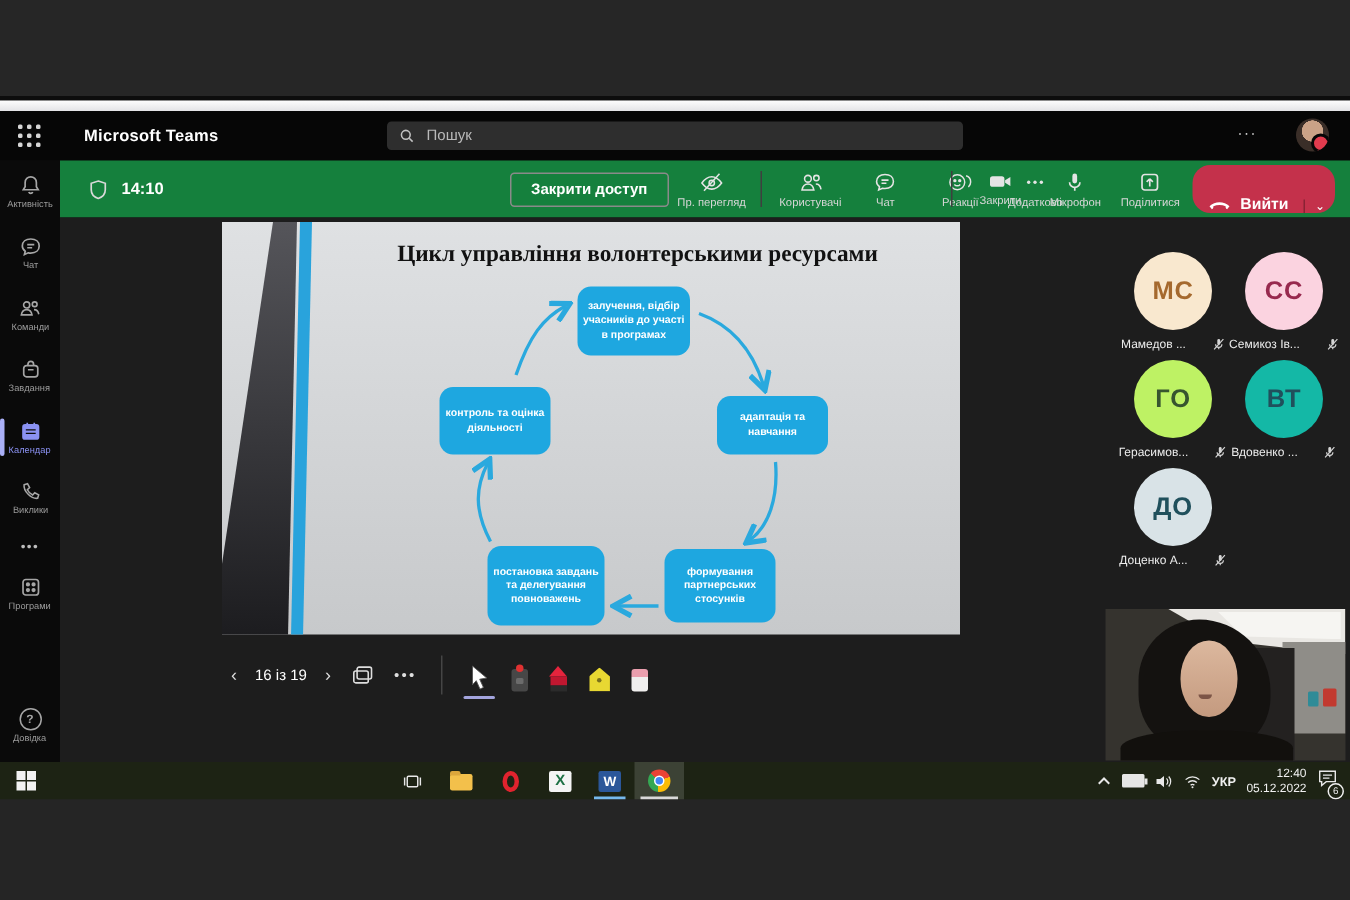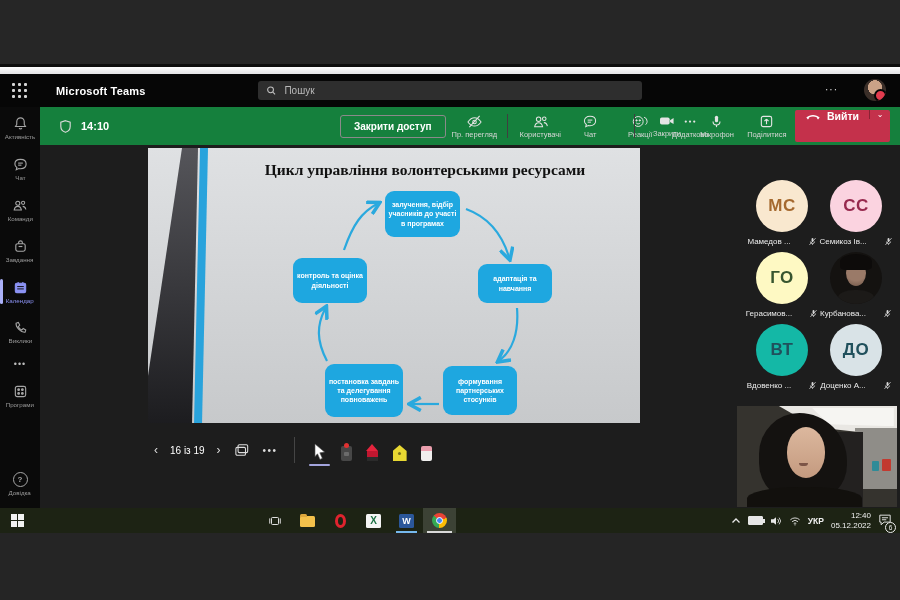--- a/index.html
+++ b/index.html
@@ -52,21 +52,21 @@
   .meetbar{left:40px;top:33px;width:860px;height:38px;background:#15803d;display:flex;align-items:center;}
   .timer-group{display:flex;align-items:center;margin-left:18px;gap:8px;color:#fff;font-size:11px;font-weight:600;}
   .center-group{position:absolute;left:300px;top:0;height:38px;display:flex;align-items:center;gap:6px;}
   .btn-outline{border:1px solid #8a8a8a;border-radius:3px;color:#fff;font-size:10px;font-weight:600;
                padding:5px 13px;cursor:pointer;white-space:nowrap;background:transparent;}
   .icon-btn{display:flex;flex-direction:column;align-items:center;justify-content:center;gap:1px;
             min-width:44px;cursor:pointer;}
   .icon-btn .blabel{font-size:7.5px;color:#d6d6d6;white-space:nowrap;}
   .vdiv{width:1px;height:24px;background:#3f3f3f;margin:0 4px;}
   .right-group{position:absolute;right:10px;top:0;height:38px;display:flex;align-items:center;gap:6px;}
-  .leave-btn{display:flex;align-items:flex-start;height:32px;border-radius:2px;overflow:hidden;cursor:pointer;}
+  .leave-btn{display:flex;align-items:flex-end;height:32px;border-radius:12px;overflow:hidden;cursor:pointer;}
   .leave-main{display:flex;align-items:center;gap:6px;padding:0 10px;color:#fff;font-size:10.5px;font-weight:700;}
   .leave-chevron{display:flex;align-items:center;justify-content:center;width:20px;border-left:1px solid rgba(0,0,0,.3);
                  color:#fff;font-size:8px;}
 
   
   .stage{left:40px;top:71px;width:860px;height:363px;background:#1d1d1d;}
 
   
   .slide{left:148px;top:148px;width:492px;height:275px;background:linear-gradient(#dfe1e3,#c7c9cb);overflow:hidden;}
   .slide-title{position:absolute;left:70px;right:8px;top:13px;text-align:center;color:#111;
@@ -91,21 +91,21 @@
   .pen{width:13px;height:17px;position:relative;}
   .pen .tip{position:absolute;top:0;left:0;width:0;height:0;border-left:6.5px solid transparent;
             border-right:6.5px solid transparent;border-bottom:7px solid #e5243d;}
   .pen .mid{position:absolute;top:7px;left:1px;width:11px;height:6px;background:#c01730;}
   .pen .base{position:absolute;top:13px;left:1px;width:11px;height:4px;background:#2b2b2b;}
   .hl{width:14px;height:16px;background:#e8d832;clip-path:polygon(50% 0,100% 38%,100% 100%,0 100%,0 38%);position:relative;}
   .hl::after{content:"";position:absolute;left:5.5px;top:7px;width:3px;height:3px;border-radius:50%;background:#7a711c;}
   .eraser{width:11px;height:15px;border-radius:2px;background:linear-gradient(#eb9fae 0 34%,#f0efee 34% 100%);}
 
   
-  .pgrid{left:745px;top:180px;width:148px;display:grid;grid-template-columns:74px 74px;grid-auto-rows:72px;}
+  .pgrid{left:745px;top:168px;width:148px;display:grid;grid-template-columns:74px 74px;grid-auto-rows:72px;}
   .pcell{display:flex;flex-direction:column;align-items:center;cursor:pointer;}
   .pcircle{width:52px;height:52px;border-radius:50%;display:flex;align-items:center;justify-content:center;
            font-size:17px;font-weight:600;letter-spacing:.5px;}
   .pname{display:flex;align-items:center;gap:17px;margin-top:5px;color:#ececec;font-size:8px;white-space:nowrap;}
   .photo-circle{width:52px;height:52px;border-radius:50%;overflow:hidden;position:relative;background:#141210;}
   .photo-circle .ph-face{position:absolute;left:16px;top:8px;width:20px;height:26px;border-radius:50%;
            background:radial-gradient(circle at 50% 40%,#9a7a68 0 55%,#6e5546 100%);}
   .photo-circle .ph-hair{position:absolute;left:10px;top:2px;width:32px;height:16px;border-radius:50% 50% 20% 20%;background:#0d0b0a;}
   .photo-circle .ph-body{position:absolute;left:8px;bottom:-4px;width:36px;height:18px;border-radius:45% 45% 0 0;background:#1c1a18;}
 
@@ -443,39 +443,23 @@
           <span>Семикоз Ів...</span>
         <svg width="9" height="9" viewBox="0 0 16 16" fill="none" stroke="#d6d6d6" stroke-width="1.4">
             <rect x="6.3" y="1.8" width="3.4" height="7" rx="1.7" fill="#d6d6d6" stroke="none"></rect>
             <path d="M4.3 8a3.7 3.7 0 0 0 7.4 0"></path>
             <line x1="8" y1="11.7" x2="8" y2="14"></line>
             <line x1="2.5" y1="14" x2="13.5" y2="2"></line>
           </svg>
       </div>
     </div>
     <div class="pcell">
-      <div class="pcircle" style="background: #fef9c3; color: rgb(55, 85, 47);">ГО</div>
+      <div class="pcircle" style="background: #bef264; color: rgb(55, 85, 47);">ГО</div>
       <div class="pname">
           <span>Герасимов...</span>
-        <svg width="9" height="9" viewBox="0 0 16 16" fill="none" stroke="#d6d6d6" stroke-width="1.4">
-            <rect x="6.3" y="1.8" width="3.4" height="7" rx="1.7" fill="#d6d6d6" stroke="none"></rect>
-            <path d="M4.3 8a3.7 3.7 0 0 0 7.4 0"></path>
-            <line x1="8" y1="11.7" x2="8" y2="14"></line>
-            <line x1="2.5" y1="14" x2="13.5" y2="2"></line>
-          </svg>
-      </div>
-    </div>
-    <div class="pcell">
-      <div class="photo-circle">
-        <span class="ph-face"></span>
-          <span class="ph-hair"></span>
-          <span class="ph-body"></span>
-      </div>
-      <div class="pname">
-          <span>Курбанова...</span>
         <svg width="9" height="9" viewBox="0 0 16 16" fill="none" stroke="#d6d6d6" stroke-width="1.4">
             <rect x="6.3" y="1.8" width="3.4" height="7" rx="1.7" fill="#d6d6d6" stroke="none"></rect>
             <path d="M4.3 8a3.7 3.7 0 0 0 7.4 0"></path>
             <line x1="8" y1="11.7" x2="8" y2="14"></line>
             <line x1="2.5" y1="14" x2="13.5" y2="2"></line>
           </svg>
       </div>
     </div>
     <div class="pcell">
       <div class="pcircle" style="background: #14b8a6; color: rgb(32, 80, 92);">ВТ</div>

